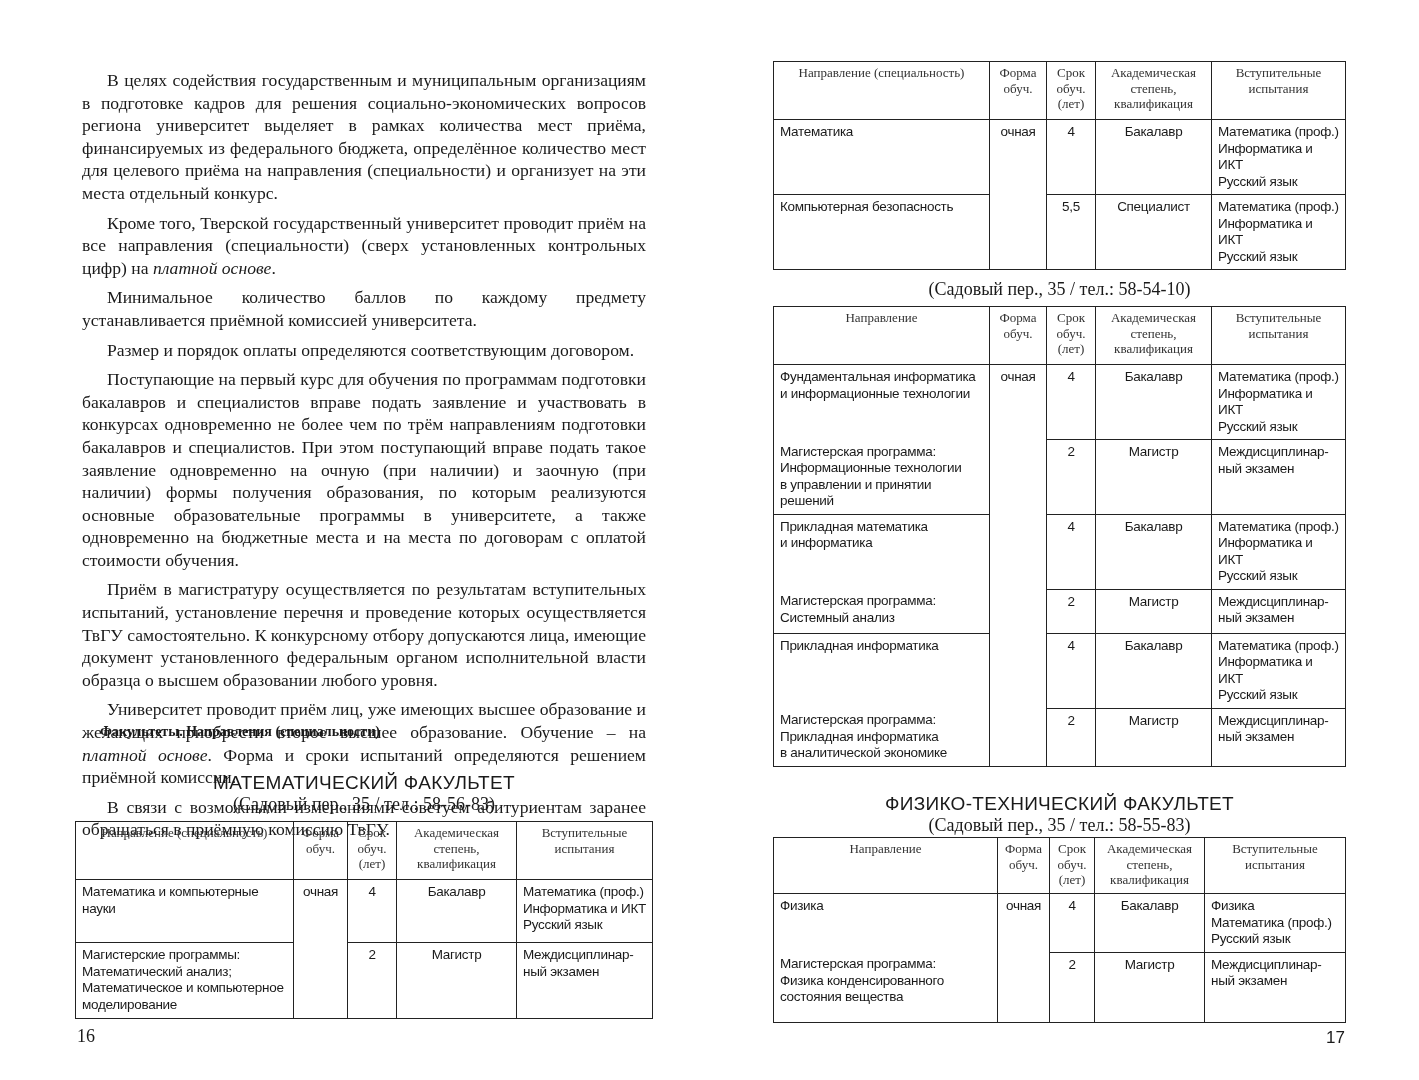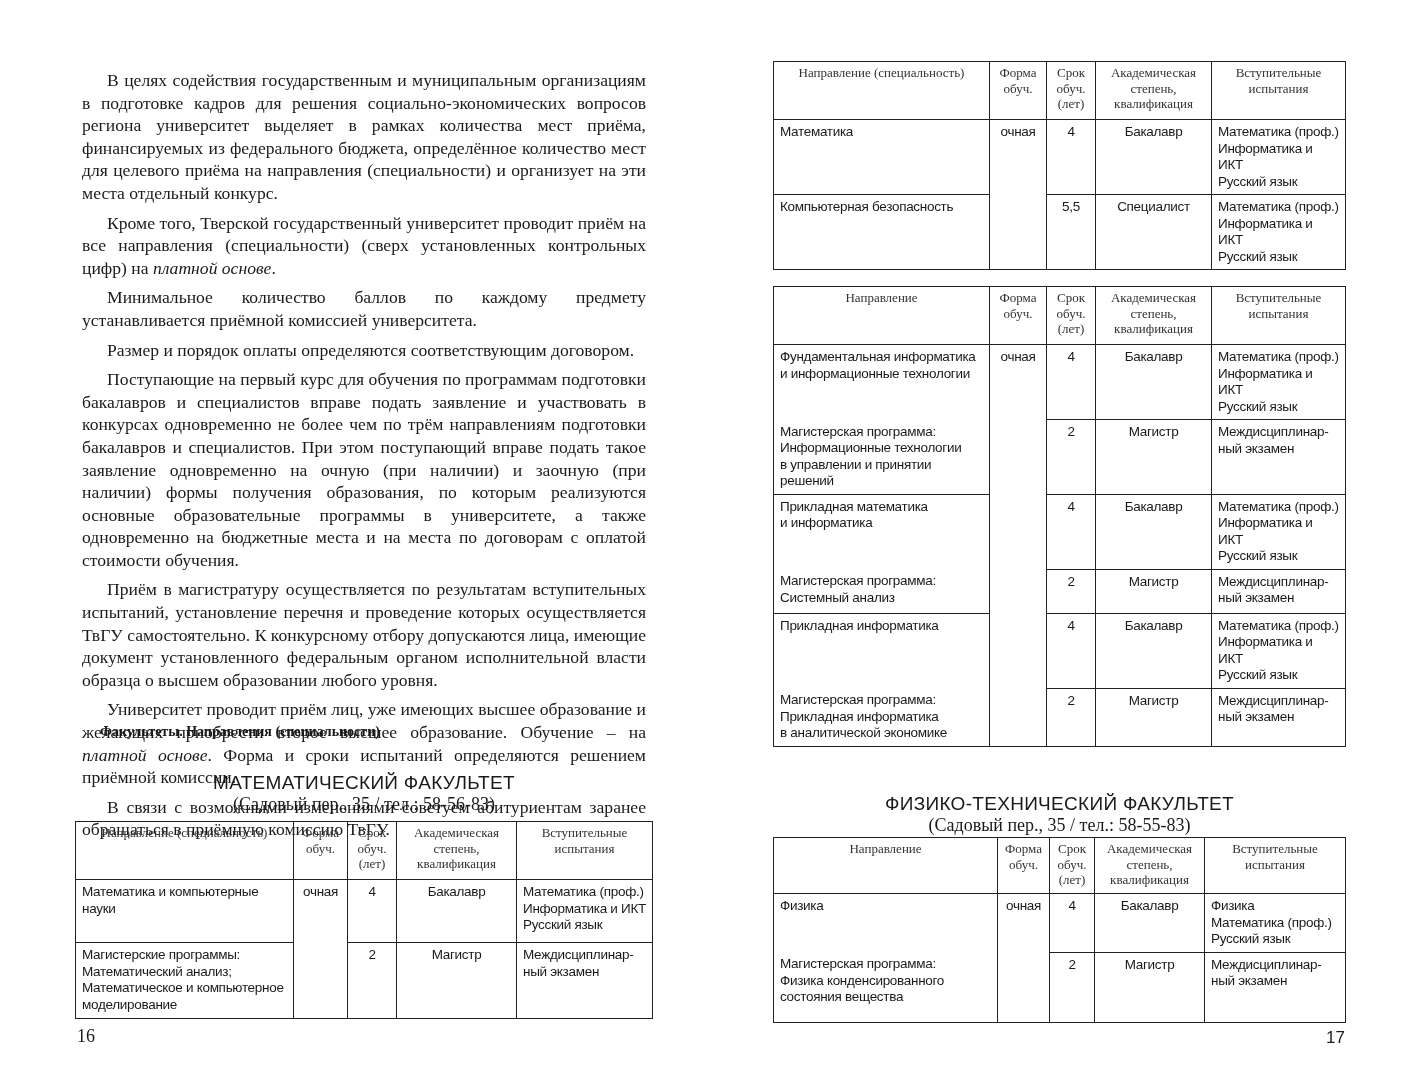--- a/index.html
+++ b/index.html
@@ -142,20 +142,21 @@
         <td class="center">5,5</td>
         <td class="center">Специалист</td>
         <td class="pre">Математика (проф.)
 Информатика и ИКТ
 Русский язык</td>
       </tr>
     </tbody>
   </table>
 
   <div style="position:absolute; top:279px; left:0; width:573px;">
+    <div class="faculty-addr">(Садовый пер., 35 / тел.: 58-54-10)</div>
     <table class="faculty" style="margin-top:7px;">
       <colgroup>
           <col style="width:216px">
           <col style="width:57px">
           <col style="width:49px">
           <col style="width:116px">
           <col>
         </colgroup>
       <thead>
         <tr style="height:58px;">

